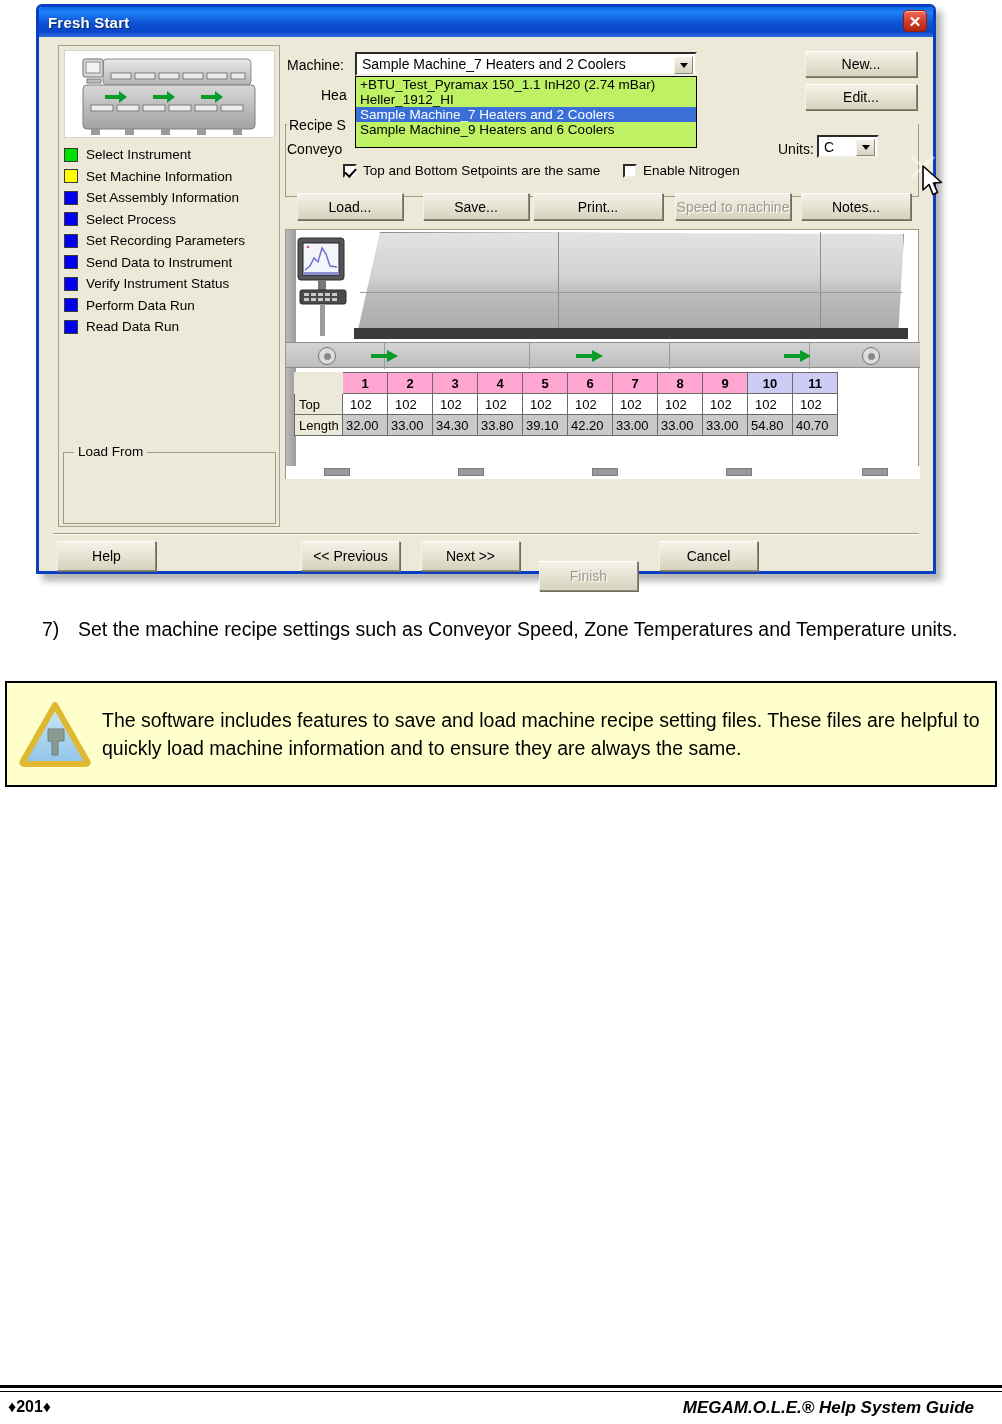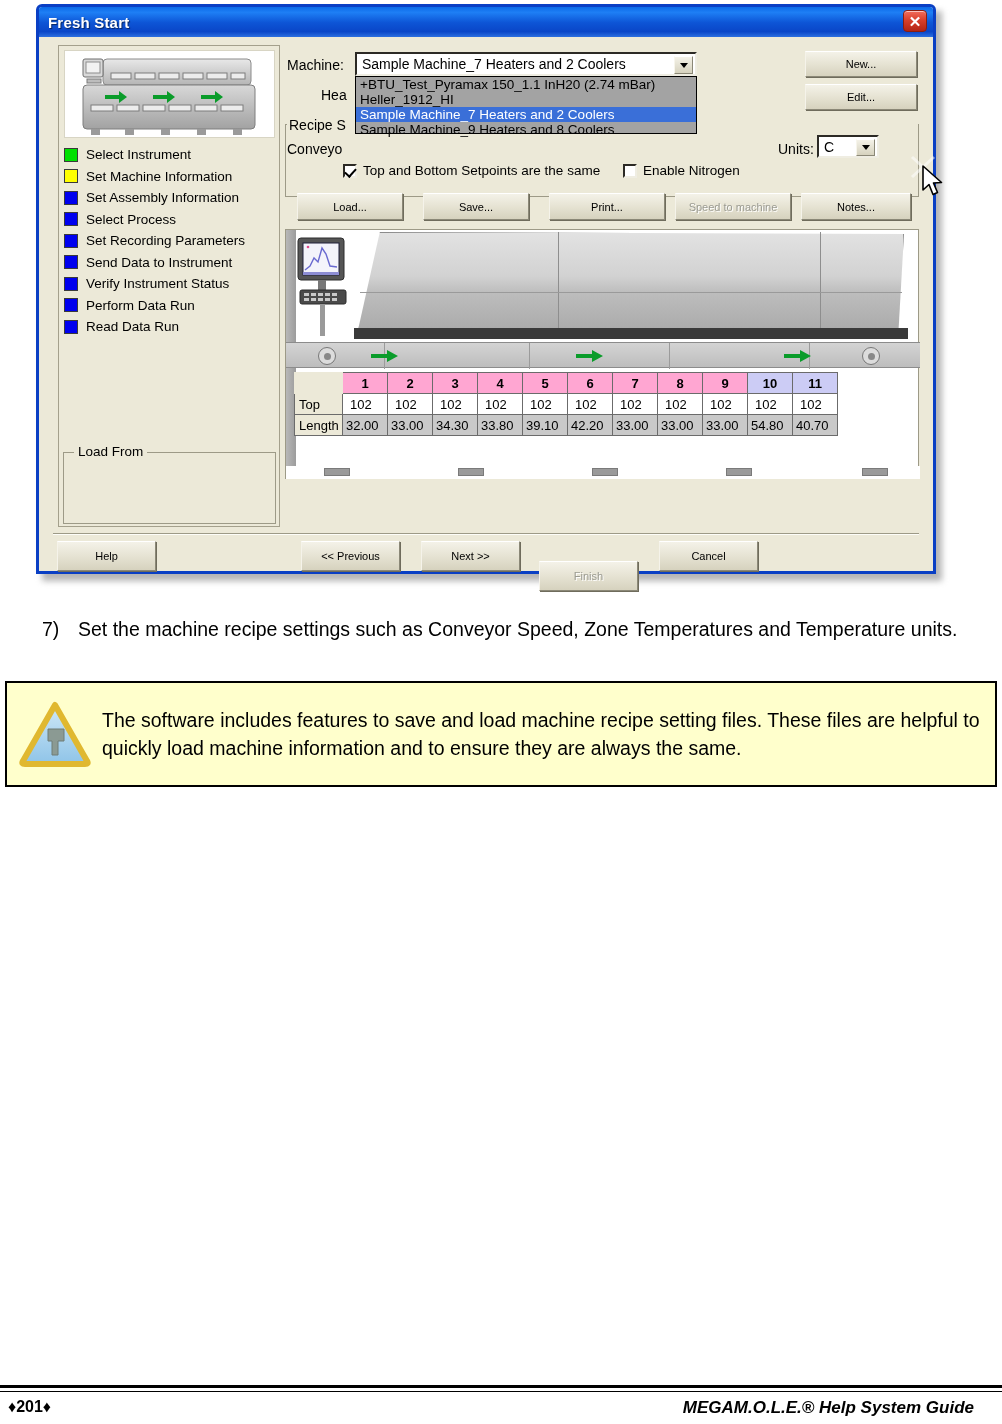--- a/index.html
+++ b/index.html
@@ -80,21 +80,21 @@
 
   
   #rightPanel { position:absolute; left:246px; top:8px; width:634px; height:482px; }
 
   .winbtn {
     background:linear-gradient(180deg,#f4f2e8 0%,#e6e3d3 50%,#d6d2be 100%);
     border:1px solid #8b8877;
     border-top-color:#ffffff; border-left-color:#f5f3ea;
     box-shadow:1px 1px 0 #6f6c5c;
     font-family:"Liberation Sans", sans-serif;
-    font-size:11px; color:#000;
+    font-size:14px; color:#000;
     display:flex; align-items:center; justify-content:center;
     cursor:pointer; user-select:none;
   }
   .winbtn.disabled { color:#9a9a90; text-shadow:1px 1px 0 #fff; cursor:default; }
 
   #topRow { position:absolute; left:0; top:0; width:634px; height:152px; }
   #machineLabel { position:absolute; left:2px; top:12px; font-size:14px; }
   #machineCombo {
     position:absolute; left:70px; top:7px; width:342px; height:24px;
     background:#fff; border:2px inset #b8b4a0; border-color:#807d6d #efede2 #efede2 #807d6d;
@@ -133,22 +133,22 @@
     background:linear-gradient(180deg,#f4f2e8,#d6d2be);
     border:1px solid #8b8877; border-top-color:#fff; border-left-color:#f7f5ec;
     display:flex; align-items:center; justify-content:center;
   }
 
   #newBtn  { position:absolute; left:520px; top:6px;  width:112px; height:26px; }
   #editBtn { position:absolute; left:520px; top:39px; width:112px; height:26px; }
 
   
   #ddList {
-    position:absolute; left:70px; top:31px; width:342px; height:58px;
-    background:#a3a3a3; border:1px solid #000; z-index:40;
+    position:absolute; left:70px; top:31px; width:342px; height:72px;
+    background:#bef264; border:1px solid #000; z-index:40;
   }
   .ddItem { height:15px; font-size:13.5px; padding-left:4px; line-height:15px; white-space:nowrap; }
   .ddItem.sel { background:#3a6fd8; color:#fff; }
 
   #ghostX {
     position:absolute; left:625px; top:110px; width:26px; height:24px; z-index:41; pointer-events:none;
     opacity:.55;
   }
   #cursor { position:absolute; left:636px; top:120px; z-index:45; pointer-events:none; }
 
@@ -385,21 +385,21 @@
             </div>
           </div>
 
           <div id="newBtn" class="winbtn">New...</div>
           <div id="editBtn" class="winbtn">Edit...</div>
 
           <div id="ddList">
               <div class="ddItem">+BTU_Test_Pyramax 150_1.1 InH20 (2.74 mBar)</div>
               <div class="ddItem">Heller_1912_HI</div>
               <div class="ddItem sel">Sample Machine_7 Heaters and 2 Coolers</div>
-              <div class="ddItem">Sample Machine_9 Heaters and 8 Coolers</div>
+              <div class="ddItem">Sample Machine_9 Heaters and 6 Coolers</div>
             </div>
 
           <svg id="ghostX" viewBox="0 0 26 24">
             <path d="M2 2 L24 22 M24 2 L2 22" stroke="#ffffff" stroke-width="3" fill="none"></path>
           </svg>
 
           <svg id="cursor" width="26" height="34" viewBox="0 0 26 34">
             <path d="M2 1 L2 25 L8 19.5 L12 29.5 L16.5 27.5 L12.5 18 L20.5 17.5 Z" fill="#ffffff" stroke="#000000" stroke-width="1.6" stroke-linejoin="round"></path>
           </svg>
 
@@ -411,21 +411,21 @@
               <div style="display: flex; align-items: center; position: absolute; left: 338px; top: 0px;">
                 <span class="cbox"></span>
                 <span class="cbLabel">Enable Nitrogen</span>
               </div>
             </div>
         </div>
 
         <div id="midRow">
             <div class="winbtn" style="left: 8px; width: 106px;">Load...</div>
             <div class="winbtn" style="left: 134px; width: 106px;">Save...</div>
-            <div class="winbtn" style="left: 260px; width: 116px;">Print...</div>
+            <div class="winbtn" style="left: 244px; width: 130px;">Print...</div>
             <div class="winbtn disabled" style="left: 386px; width: 116px;">Speed to machine</div>
             <div class="winbtn" style="left: 512px; width: 110px;">Notes...</div>
           </div>
 
         <div id="ovenBox">
           <div id="ovenLeftBar"></div>
 
           <div id="ovenStage">
             <div id="ovenBody"></div>
             <div class="ovenSeam" style="left:272px;"></div>

